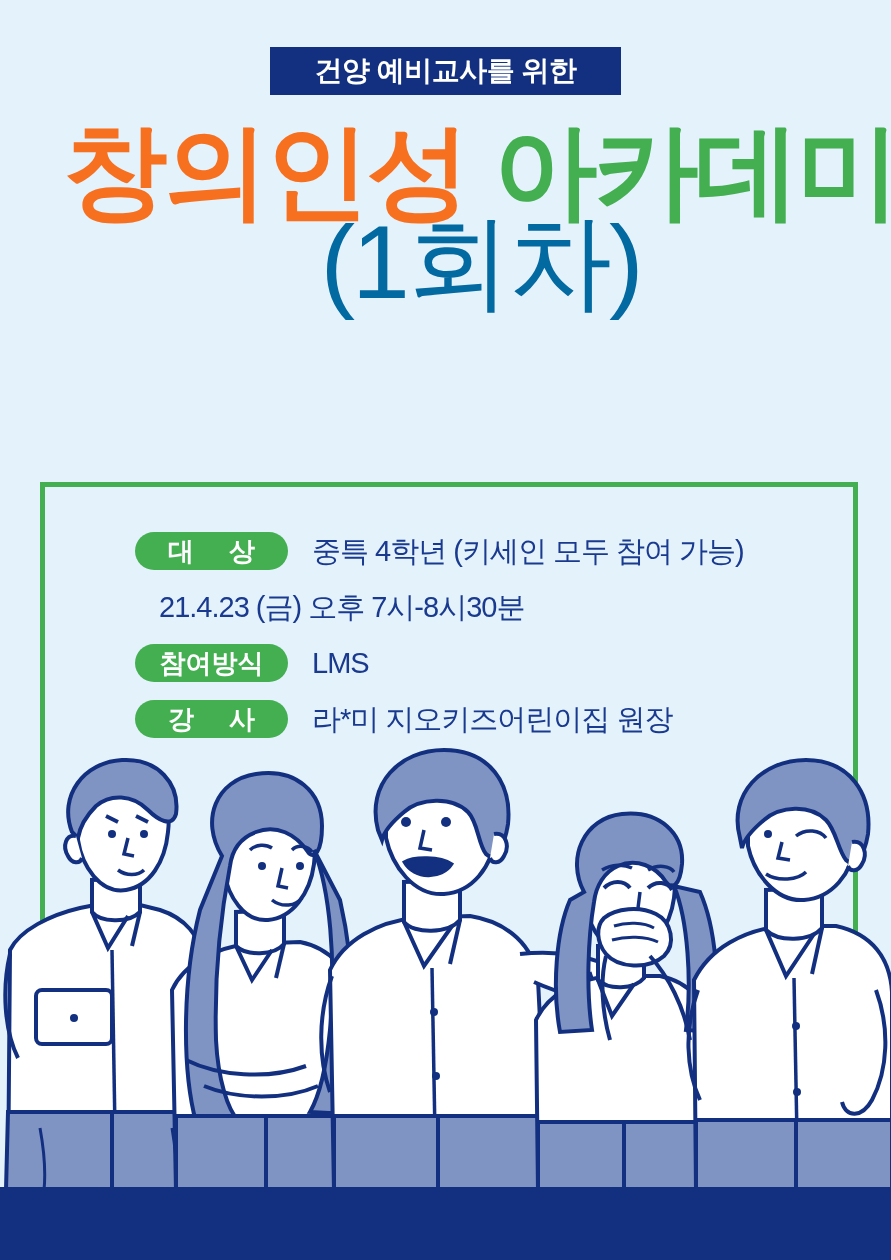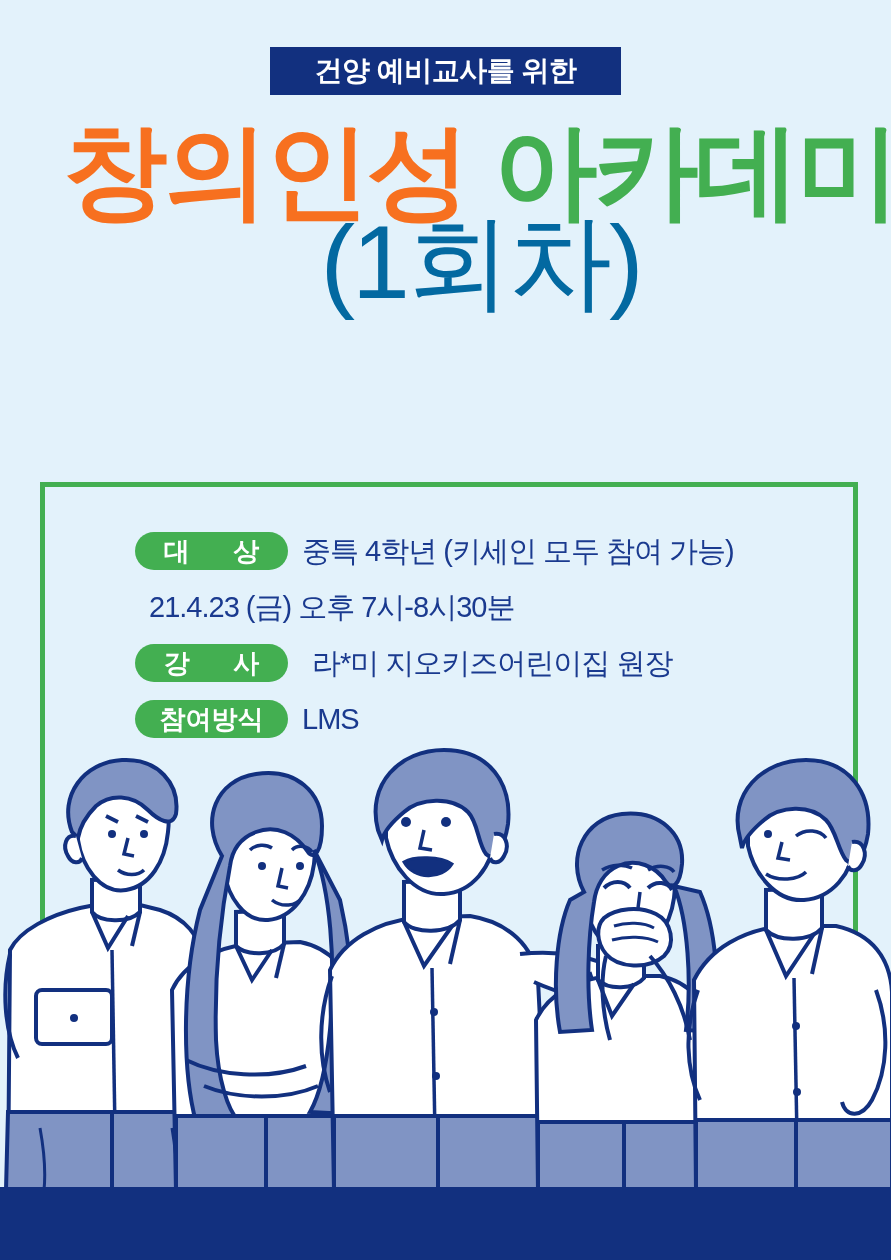--- a/index.html
+++ b/index.html
@@ -118,27 +118,27 @@
     font-size: 26px;
     font-weight: bold;
     display: flex;
     align-items: center;
     justify-content: center;
     letter-spacing: 0px;
     flex: 0 0 auto;
     box-sizing: border-box;
     white-space: nowrap;
   }
-  .info-pill.spaced { letter-spacing: 14px; text-indent: 14px; font-family: Liberation Mono, monospace; }
+  .info-pill.spaced { letter-spacing: 14px; text-indent: 14px; }
   .info-value {
     color: #1a3a8f;
     font-size: 29px;
     font-weight: normal;
     letter-spacing: -1px;
-    margin-left: 14px;
+    margin-left: 24px;
     white-space: nowrap;
     line-height: 1;
   }
   .info-value.indent { margin-left: 24px; }
 
   
   .illustration {
     position: absolute;
     left: 0;
     top: 740px;
@@ -184,27 +184,27 @@
     <div class="info-row">
       <div class="info-pill spaced">대 상</div>
       <div class="info-value">중특 4학년 (키세인 모두 참여 가능)</div>
     </div>
 
     <div class="info-row">
       <div class="info-value">21.4.23 (금) 오후 7시-8시30분</div>
     </div>
 
     <div class="info-row">
+      <div class="info-pill">참여방식</div>
+      <div class="info-value">LMS</div>
+    </div>
+
+    <div class="info-row">
       <div class="info-pill spaced">강 사</div>
       <div class="info-value indent">라*미 지오키즈어린이집 원장</div>
-    </div>
-
-    <div class="info-row">
-      <div class="info-pill">참여방식</div>
-      <div class="info-value">LMS</div>
     </div>
 
   </div>
 
   <div class="illustration">
     <svg width="891" height="450" viewBox="0 0 891 450" xmlns="http://www.w3.org/2000/svg">
 
       <g>
 
         <path d="M10 210 C 20 190, 50 175, 80 168 L 120 160 L 160 170 C 185 178, 200 196, 204 220

